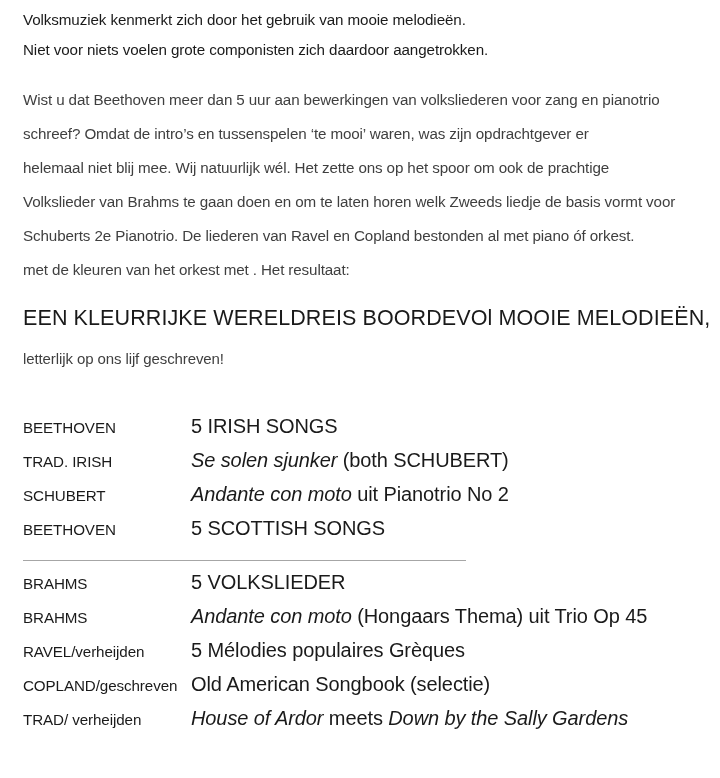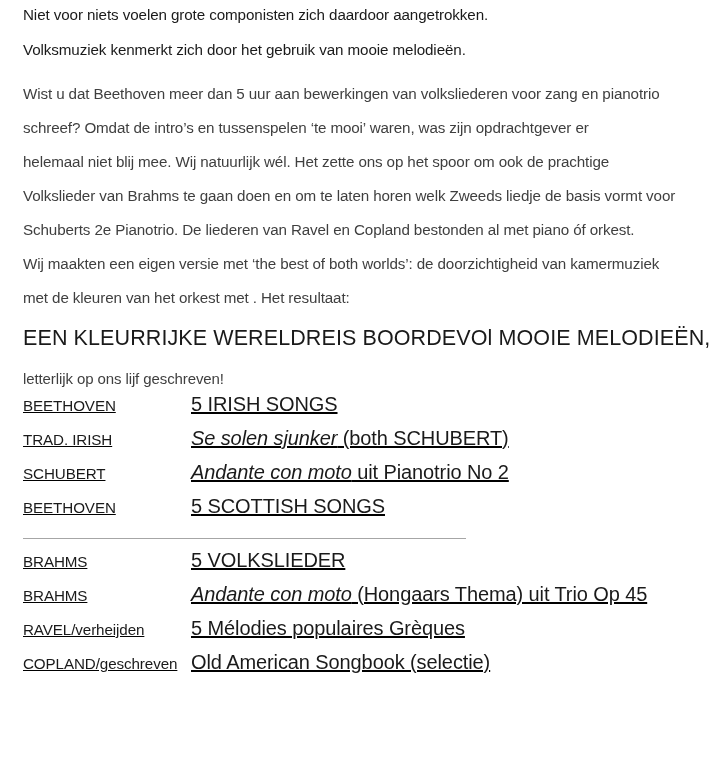--- a/index.html
+++ b/index.html
@@ -35,44 +35,44 @@
   }
   .lead-line.first { padding-top: 5px; }
 
   .body-line {
     color: #3f3f3f;
     font-size: 15.2px;
     line-height: 34px;
     letter-spacing: -0.12px;
     white-space: nowrap;
   }
-  .body-block { margin-top: 12px; }
+  .body-block { margin-top: 18px; }
 
   
   .headline {
     color: #1a1a1a;
     font-size: 21.5px;
     line-height: 30px;
     letter-spacing: 0.1px;
     white-space: nowrap;
-    margin-top: 8px;
+    margin-top: 16px;
     font-weight: 400;
   }
   .subhead {
     color: #3f3f3f;
     font-size: 15px;
     line-height: 28px;
     letter-spacing: -0.1px;
     white-space: nowrap;
     margin-top: 12px;
   }
 
   
   .programme {
-    text-decoration: underline;
+    margin-top: 42px;
   }
   .prog-group { }
   .prog-row {
     display: flex;
     align-items: baseline;
     height: 34px;
   }
   .prog-col-composer {
     width: 168px;
     flex: 0 0 168px;
@@ -96,31 +96,30 @@
     margin: 9px 0 10px 0;
   }
 </style>
 </head>
 <body>
 
 <div id="doc">
   <div class="page-body">
 
     <div>
+      <div class="lead-line first">Volksmuziek kenmerkt zich door het gebruik van mooie melodieën.</div>
       <div class="lead-line">Niet voor niets voelen grote componisten zich daardoor aangetrokken.</div>
-      <div class="lead-line first">Volksmuziek kenmerkt zich door het gebruik van mooie melodieën.</div>
     </div>
 
     <div class="body-block">
       <div class="body-line">Wist u dat Beethoven meer dan 5 uur aan bewerkingen van volksliederen voor zang en pianotrio</div>
       <div class="body-line">schreef? Omdat de intro’s en tussenspelen ‘te mooi’ waren, was zijn opdrachtgever er</div>
       <div class="body-line">helemaal niet blij mee. Wij natuurlijk wél. Het zette ons op het spoor om ook de prachtige</div>
       <div class="body-line">Volkslieder van Brahms te gaan doen en om te laten horen welk Zweeds liedje de basis vormt voor</div>
       <div class="body-line">Schuberts 2e Pianotrio. De liederen van Ravel en Copland bestonden al met piano óf orkest.</div>
-      <div class="body-line">Wij maakten een eigen versie met ‘the best of both worlds’: de doorzichtigheid van kamermuziek</div>
       <div class="body-line">met de kleuren van het orkest met . Het resultaat:</div>
     </div>
 
     <div class="headline">EEN KLEURRIJKE WERELDREIS BOORDEVOl MOOIE MELODIEËN,</div>
     <div class="subhead">letterlijk op ons lijf geschreven!</div>
 
     <div class="programme">
 
       <div class="prog-group">
         <div class="prog-row">
@@ -153,17 +152,21 @@
           <div class="prog-col-work"><i>Andante con moto</i><span>  (Hongaars Thema) uit Trio Op 45</span></div>
         </div>
         <div class="prog-row">
           <div class="prog-col-composer">RAVEL/verheijden</div>
           <div class="prog-col-work"><i></i><span>5 Mélodies populaires Grèques</span></div>
         </div>
         <div class="prog-row">
           <div class="prog-col-composer">COPLAND/geschreven</div>
           <div class="prog-col-work"><i></i><span>Old American Songbook (selectie)</span></div>
         </div>
+        <div class="prog-row">
+          <div class="prog-col-composer">TRAD/ verheijden</div>
+          <div class="prog-col-work"><i>House of Ardor</i><span> meets </span><i>Down by the Sally Gardens</i></div>
+        </div>
       </div>
 
     </div>
   </div>
 </div>
 
 </body></html>

